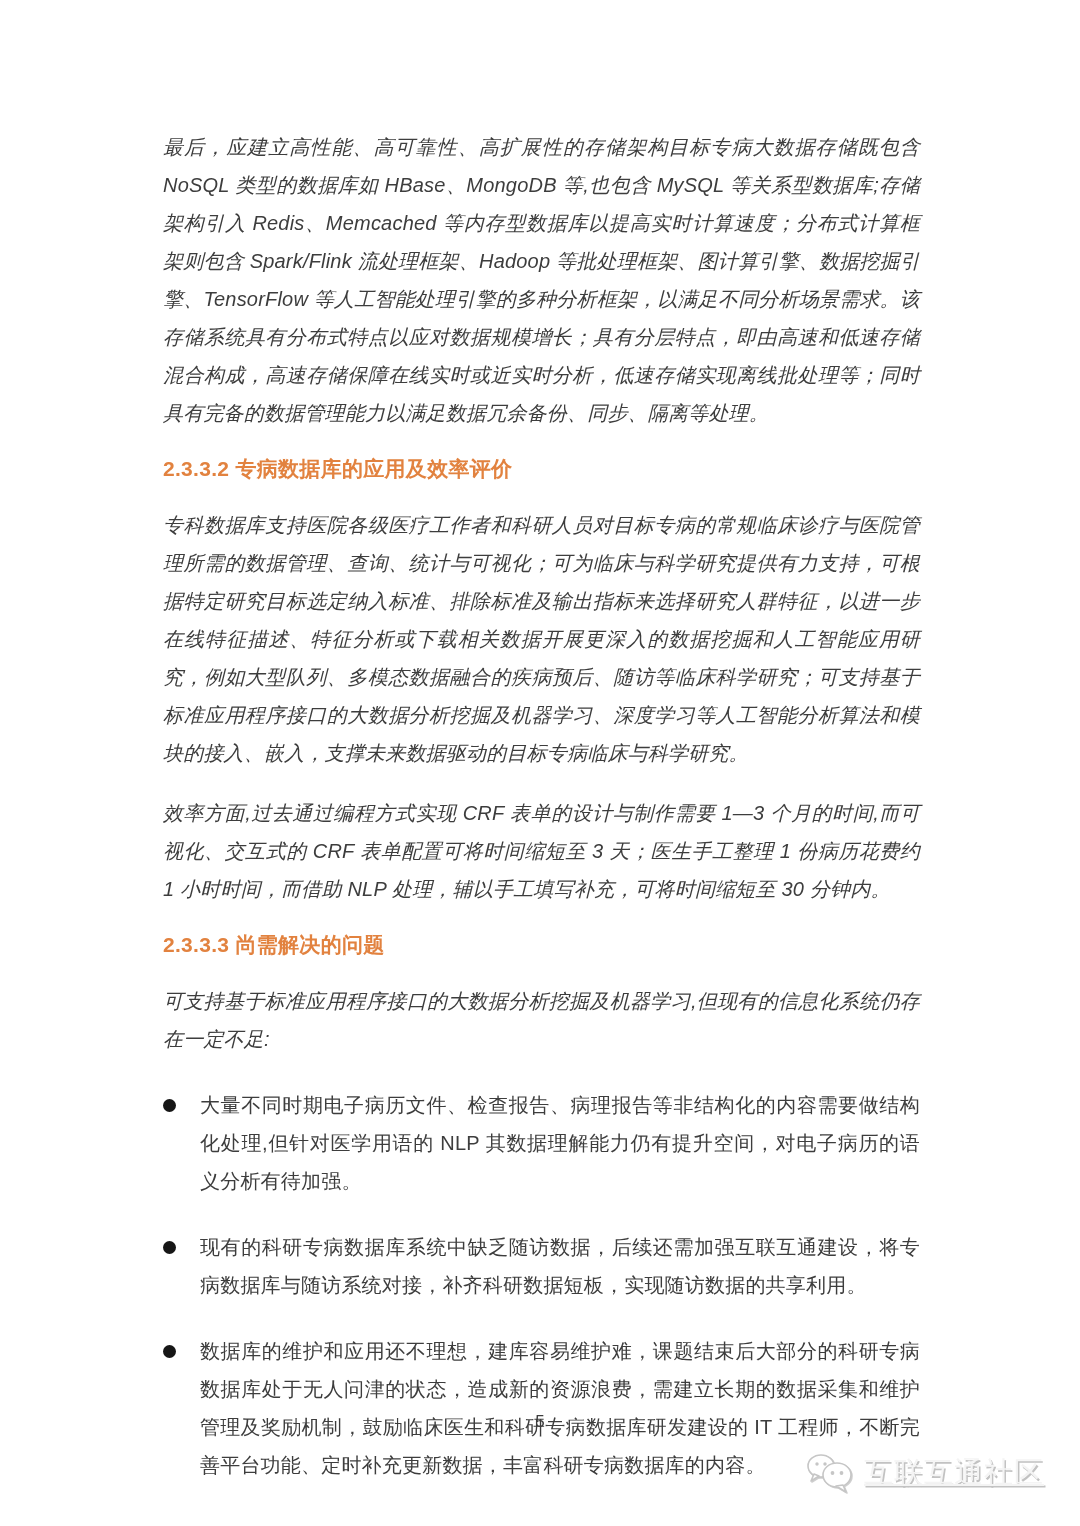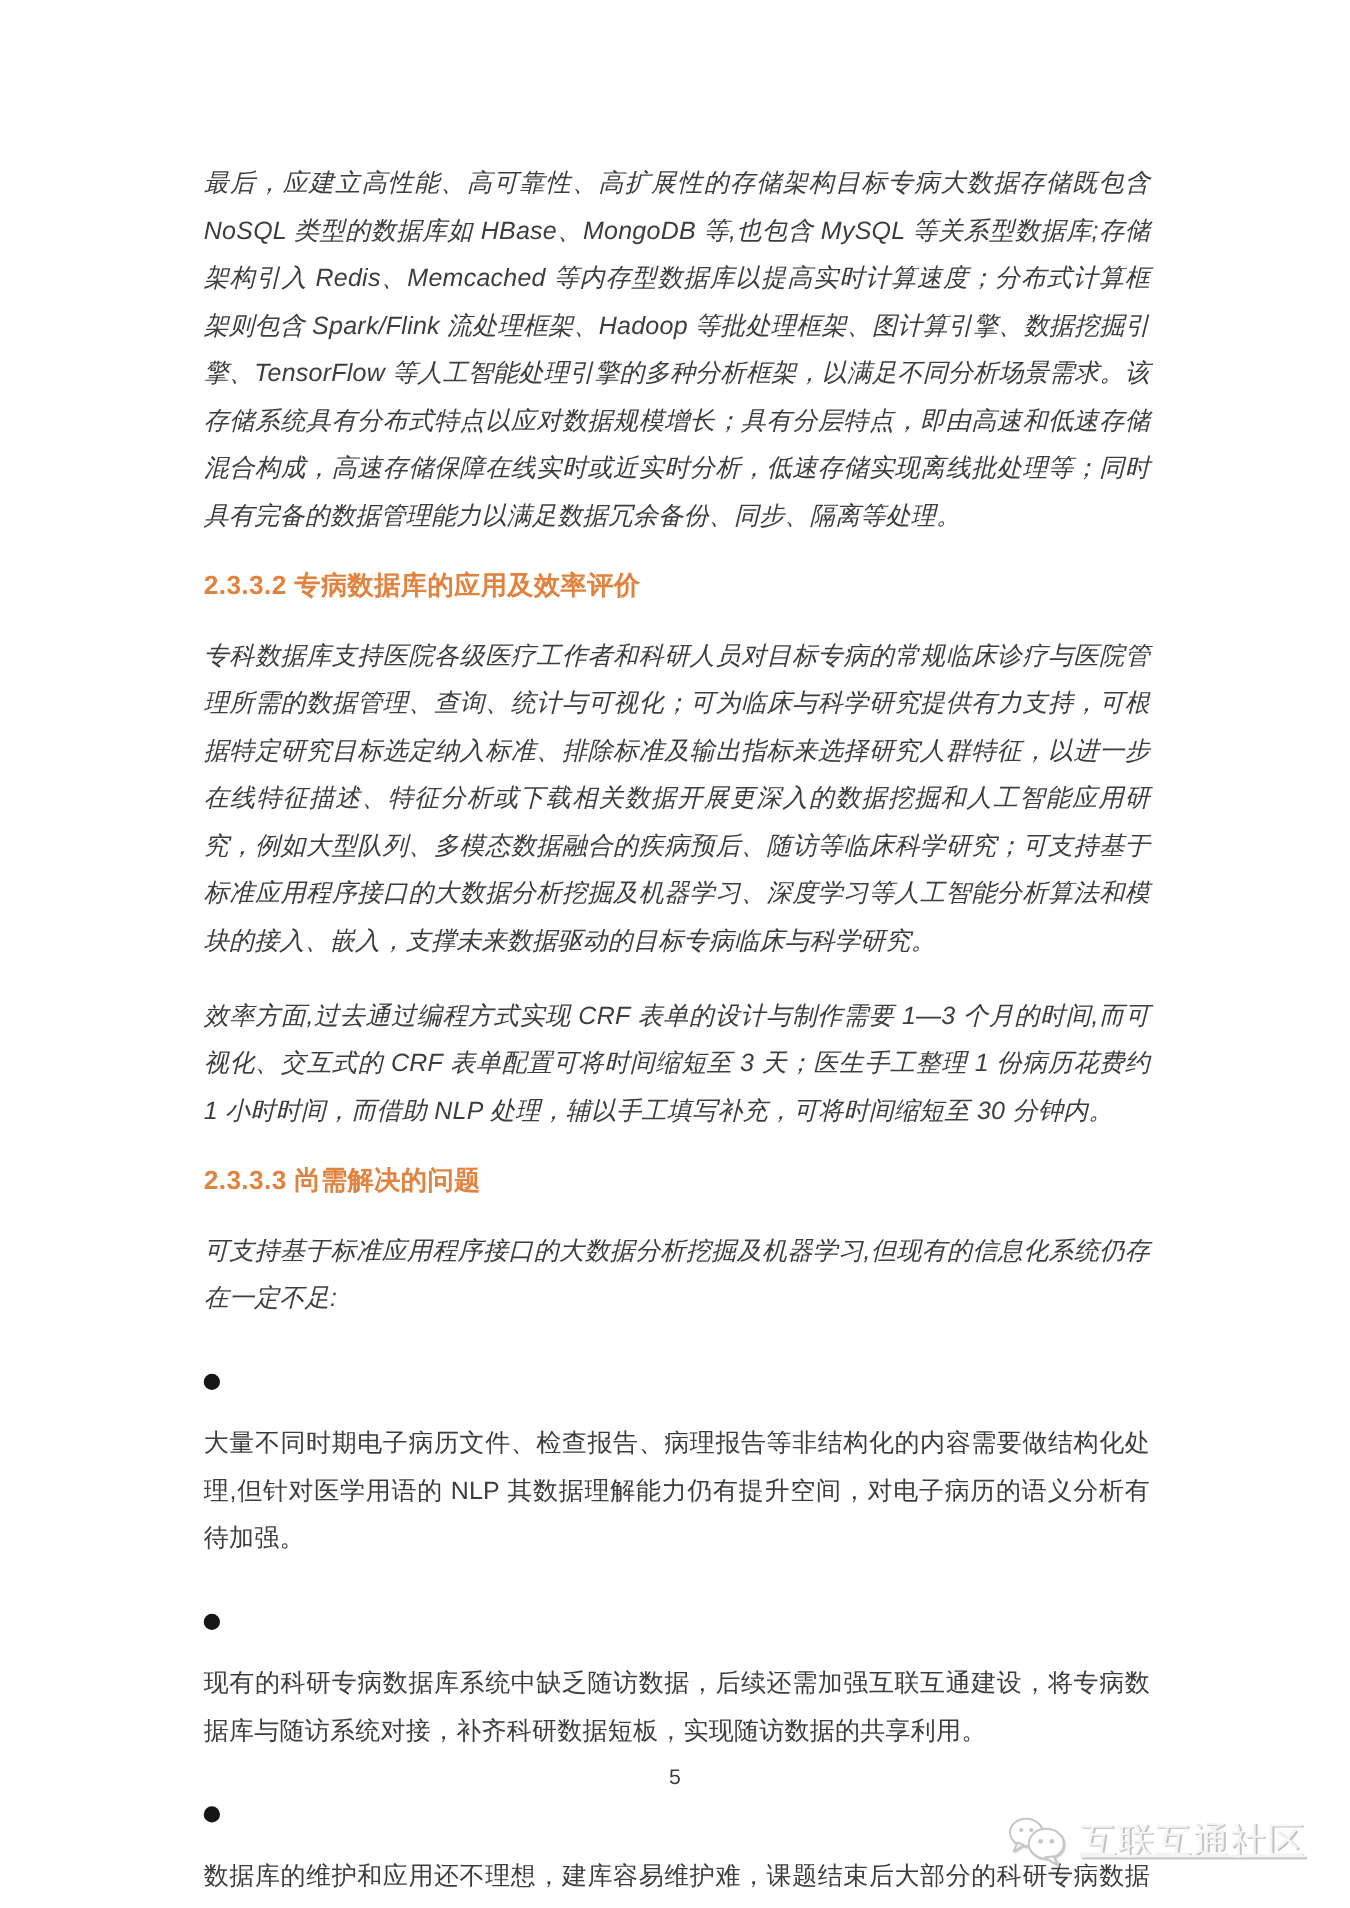--- a/index.html
+++ b/index.html
@@ -14,21 +14,21 @@
     font-size: 20px; line-height: 38px; text-align: justify;
     letter-spacing: 0.2px;
   }
   .content p { margin: 0 0 22px 0; font-style: italic; }
   h3.sect {
     color: var(--heading, #e2823f);
     font-size: 21px; line-height: 30px; font-weight: 700;
     margin: 10px 0 22px 0; text-align: left; letter-spacing: 0.3px;
   }
   ul.bullets { list-style: none; margin: 28px 0 0 0; padding: 0; }
-  ul.bullets li { display: flex; gap: 24px; margin-bottom: 28px; flex-direction: column; }
+  ul.bullets li { display: flex; gap: 24px; margin-bottom: 28px; }
   .bullet-dot {
     flex: 0 0 13px; width: 13px; height: 13px; border-radius: 50%;
     background: #161616; margin-top: 13px;
   }
   .bullet-text { flex: 1; }
   .footer {
     position: absolute; left: 0; top: 1412px; width: 100%;
     text-align: center; font-size: 17px; color: #3d3d3d;
   }
   .watermark {

